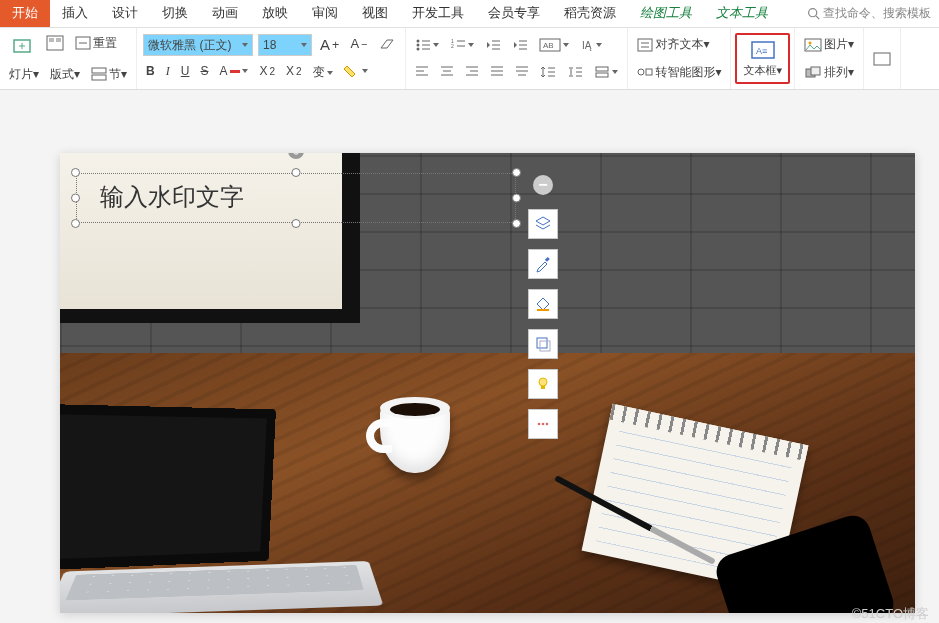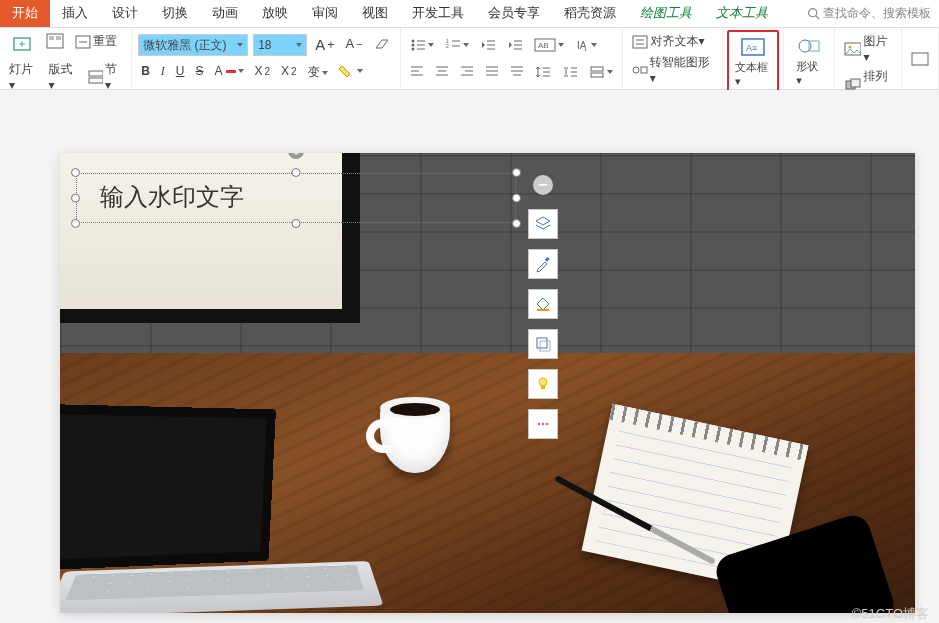--- a/index.html
+++ b/index.html
@@ -311,29 +311,20 @@
   <div class="ribbon-group" style="padding:2px 4px;">
     <span class="vbtn highlight">
       <svg width="26" height="22">
           <rect x="2" y="3" width="22" height="16" fill="none" stroke="#4573c4" stroke-width="1.5"></rect>
           <text x="6" y="15" font-size="9" fill="#4573c4">A≡</text>
         </svg>
       <span class="lbl">文本框▾</span>
     </span>
   </div>
 
-  <div class="ribbon-group">
-    <span class="vbtn">
-      <svg width="26" height="22">
-          <circle cx="9" cy="11" r="6" fill="none" stroke="#4573c4"></circle>
-          <rect x="13" y="6" width="10" height="10" fill="none" stroke="#7aa"></rect>
-        </svg>
-      <span class="lbl">形状▾</span>
-    </span>
-  </div>
 
   <div class="ribbon-group">
     <div class="ribbon-row">
         <span class="rb-btn">
           <svg width="18" height="14">
             <rect x="1" y="1" width="16" height="12" fill="none" stroke="#666"></rect>
             <circle cx="6" cy="5" r="1.5" fill="#e90"></circle>
             <path d="M2 12l4-5 4 4 3-3 4 4" fill="none" stroke="#5a8"></path>
           </svg>
           <span>图片▾</span>

